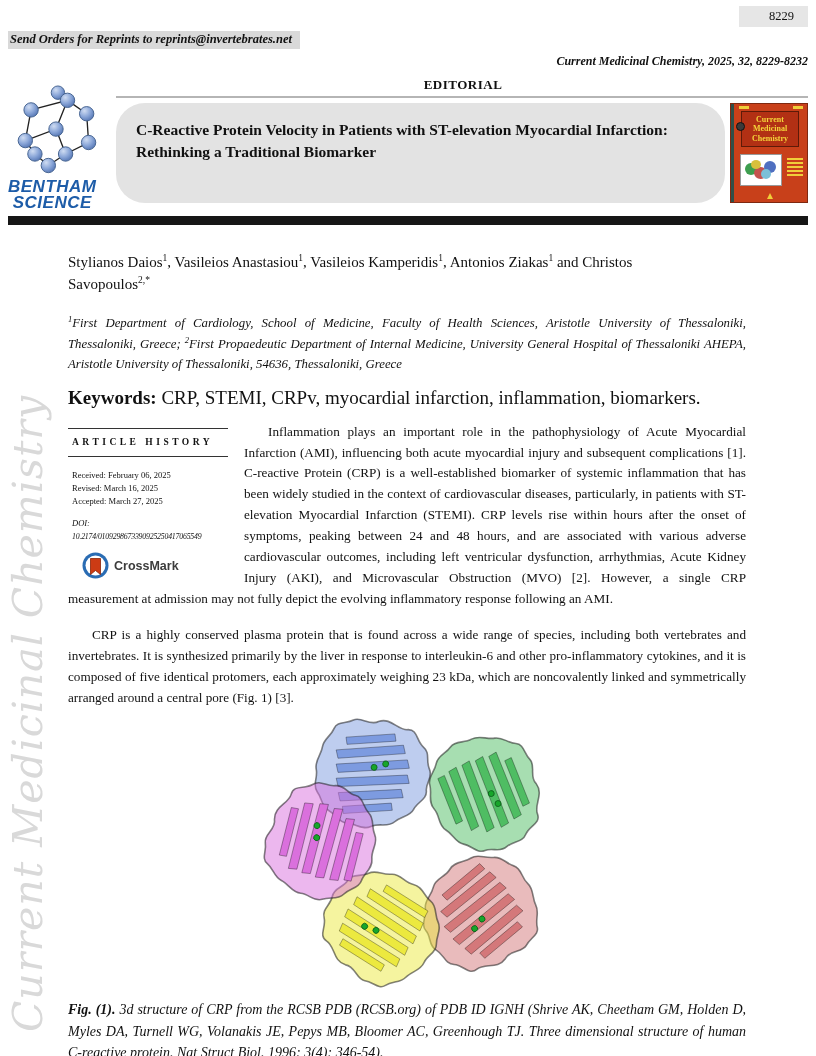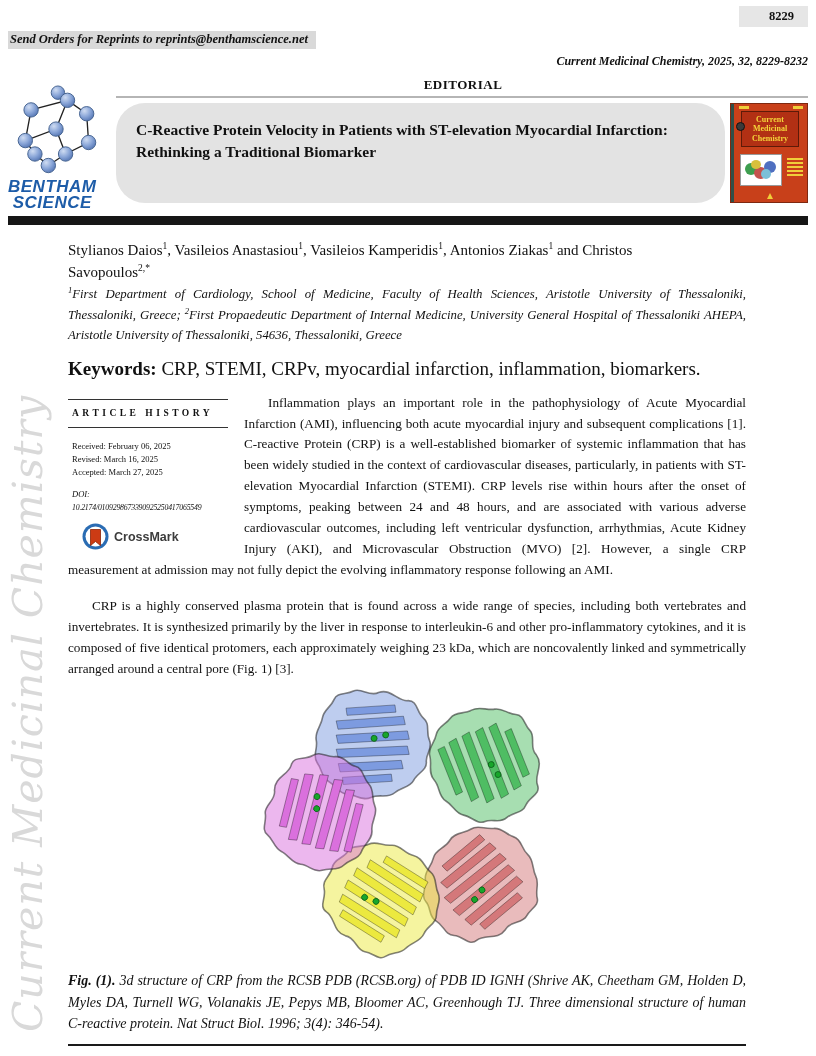--- a/index.html
+++ b/index.html
@@ -3,21 +3,21 @@
 <meta charset="utf-8">
 <style>
   * { margin:0; padding:0; box-sizing:border-box; }
   html,body { width:816px; height:1056px; background:#ffffff; overflow:hidden;
               font-family:"Liberation Serif", serif; color:#111; position:relative; }
 
   .page { position:relative; width:816px; height:1056px; padding:6px 8px 0 8px; }
 
   
   .topbar { display:flex; justify-content:flex-end; }
-  .pagenum-box { background:#e6e6e6; font-weight:bold; font-size:12.5px;
+  .pagenum-box { background:#e6e6e6; font-weight:normal; font-size:12.5px;
                  padding:3px 14px 3px 30px; }
   .reprint-row { margin-top:2px; }
   .reprint-strip { display:inline-block; background:#d9d9d9; font-weight:bold;
                    font-style:italic; font-size:12.5px; padding:1px 8px 2px 2px; }
   .journal-line { text-align:right; font-weight:bold; font-style:italic;
                   font-size:12px; margin-top:5px; }
 
   
   .header { display:flex; margin-top:6px; }
   .logo-col { width:108px; flex:0 0 108px; display:flex; flex-direction:column;
@@ -47,23 +47,23 @@
   .cover-blob { position:absolute; border-radius:50%; }
   .cover-sidetext { position:absolute; right:4px; top:54px; width:16px; }
   .cover-sidetext div { height:1.5px; background:#f0cf3a; margin-bottom:2.5px; }
   .cover-bottommark { position:absolute; left:36px; bottom:3px; width:6px; height:6px;
                       background:#f0cf3a; clip-path:polygon(50% 0,100% 100%,0 100%); }
 
   .black-bar { height:9px; background:#161616; margin-top:5px; }
 
   
   .content { padding:0 62px 0 60px; }
-  .authors { font-size:15px; margin-top:15px; max-width:648px; line-height:1.45; }
+  .authors { font-size:15px; margin-top:27px; max-width:648px; line-height:1.45; }
   .authors sup { font-size:9.5px; }
-  .affiliations { font-style:italic; font-size:12.8px; 
+  .affiliations { font-style:italic; font-size:12.8px; margin-top:17px;
                   text-align:justify; line-height:1.6; }
   .affiliations sup { font-size:8.5px; }
   .keywords { font-size:19px; margin-top:12px; }
   .keywords .kw-label { font-weight:bold; }
 
   .bodyblock { margin-top:13px; font-size:13.2px; line-height:1.58; }
   .history-box { float:left; width:160px; margin:6px 16px 4px 0; }
   .history-title { font-weight:bold; font-size:9.5px; letter-spacing:3.5px;
                    border-top:1.5px solid #333; border-bottom:1.5px solid #333;
                    padding:6px 0 6px 4px; }
@@ -100,21 +100,21 @@
 <body>
 
 <div class="page">
 
   <div class="watermark">Current Medicinal Chemistry</div>
 
   <div class="topbar">
     <div class="pagenum-box">8229</div>
   </div>
   <div class="reprint-row">
-    <span class="reprint-strip">Send Orders for Reprints to reprints@benthamscience.net</span>
+    <span class="reprint-strip">Send Orders for Reprints to reprints@invertebrates.net</span>
   </div>
   <div class="journal-line">Current Medicinal Chemistry, 2025, 32, 8229-8232</div>
 
   <div class="header">
     <div class="logo-col">
       <svg width="96" height="92" viewBox="0 0 100 96">
         <defs>
           <radialGradient id="sph" cx="35%" cy="30%" r="75%">
             <stop offset="0%" stop-color="#cfdcf2"></stop>
             <stop offset="55%" stop-color="#8aa6d8"></stop>

